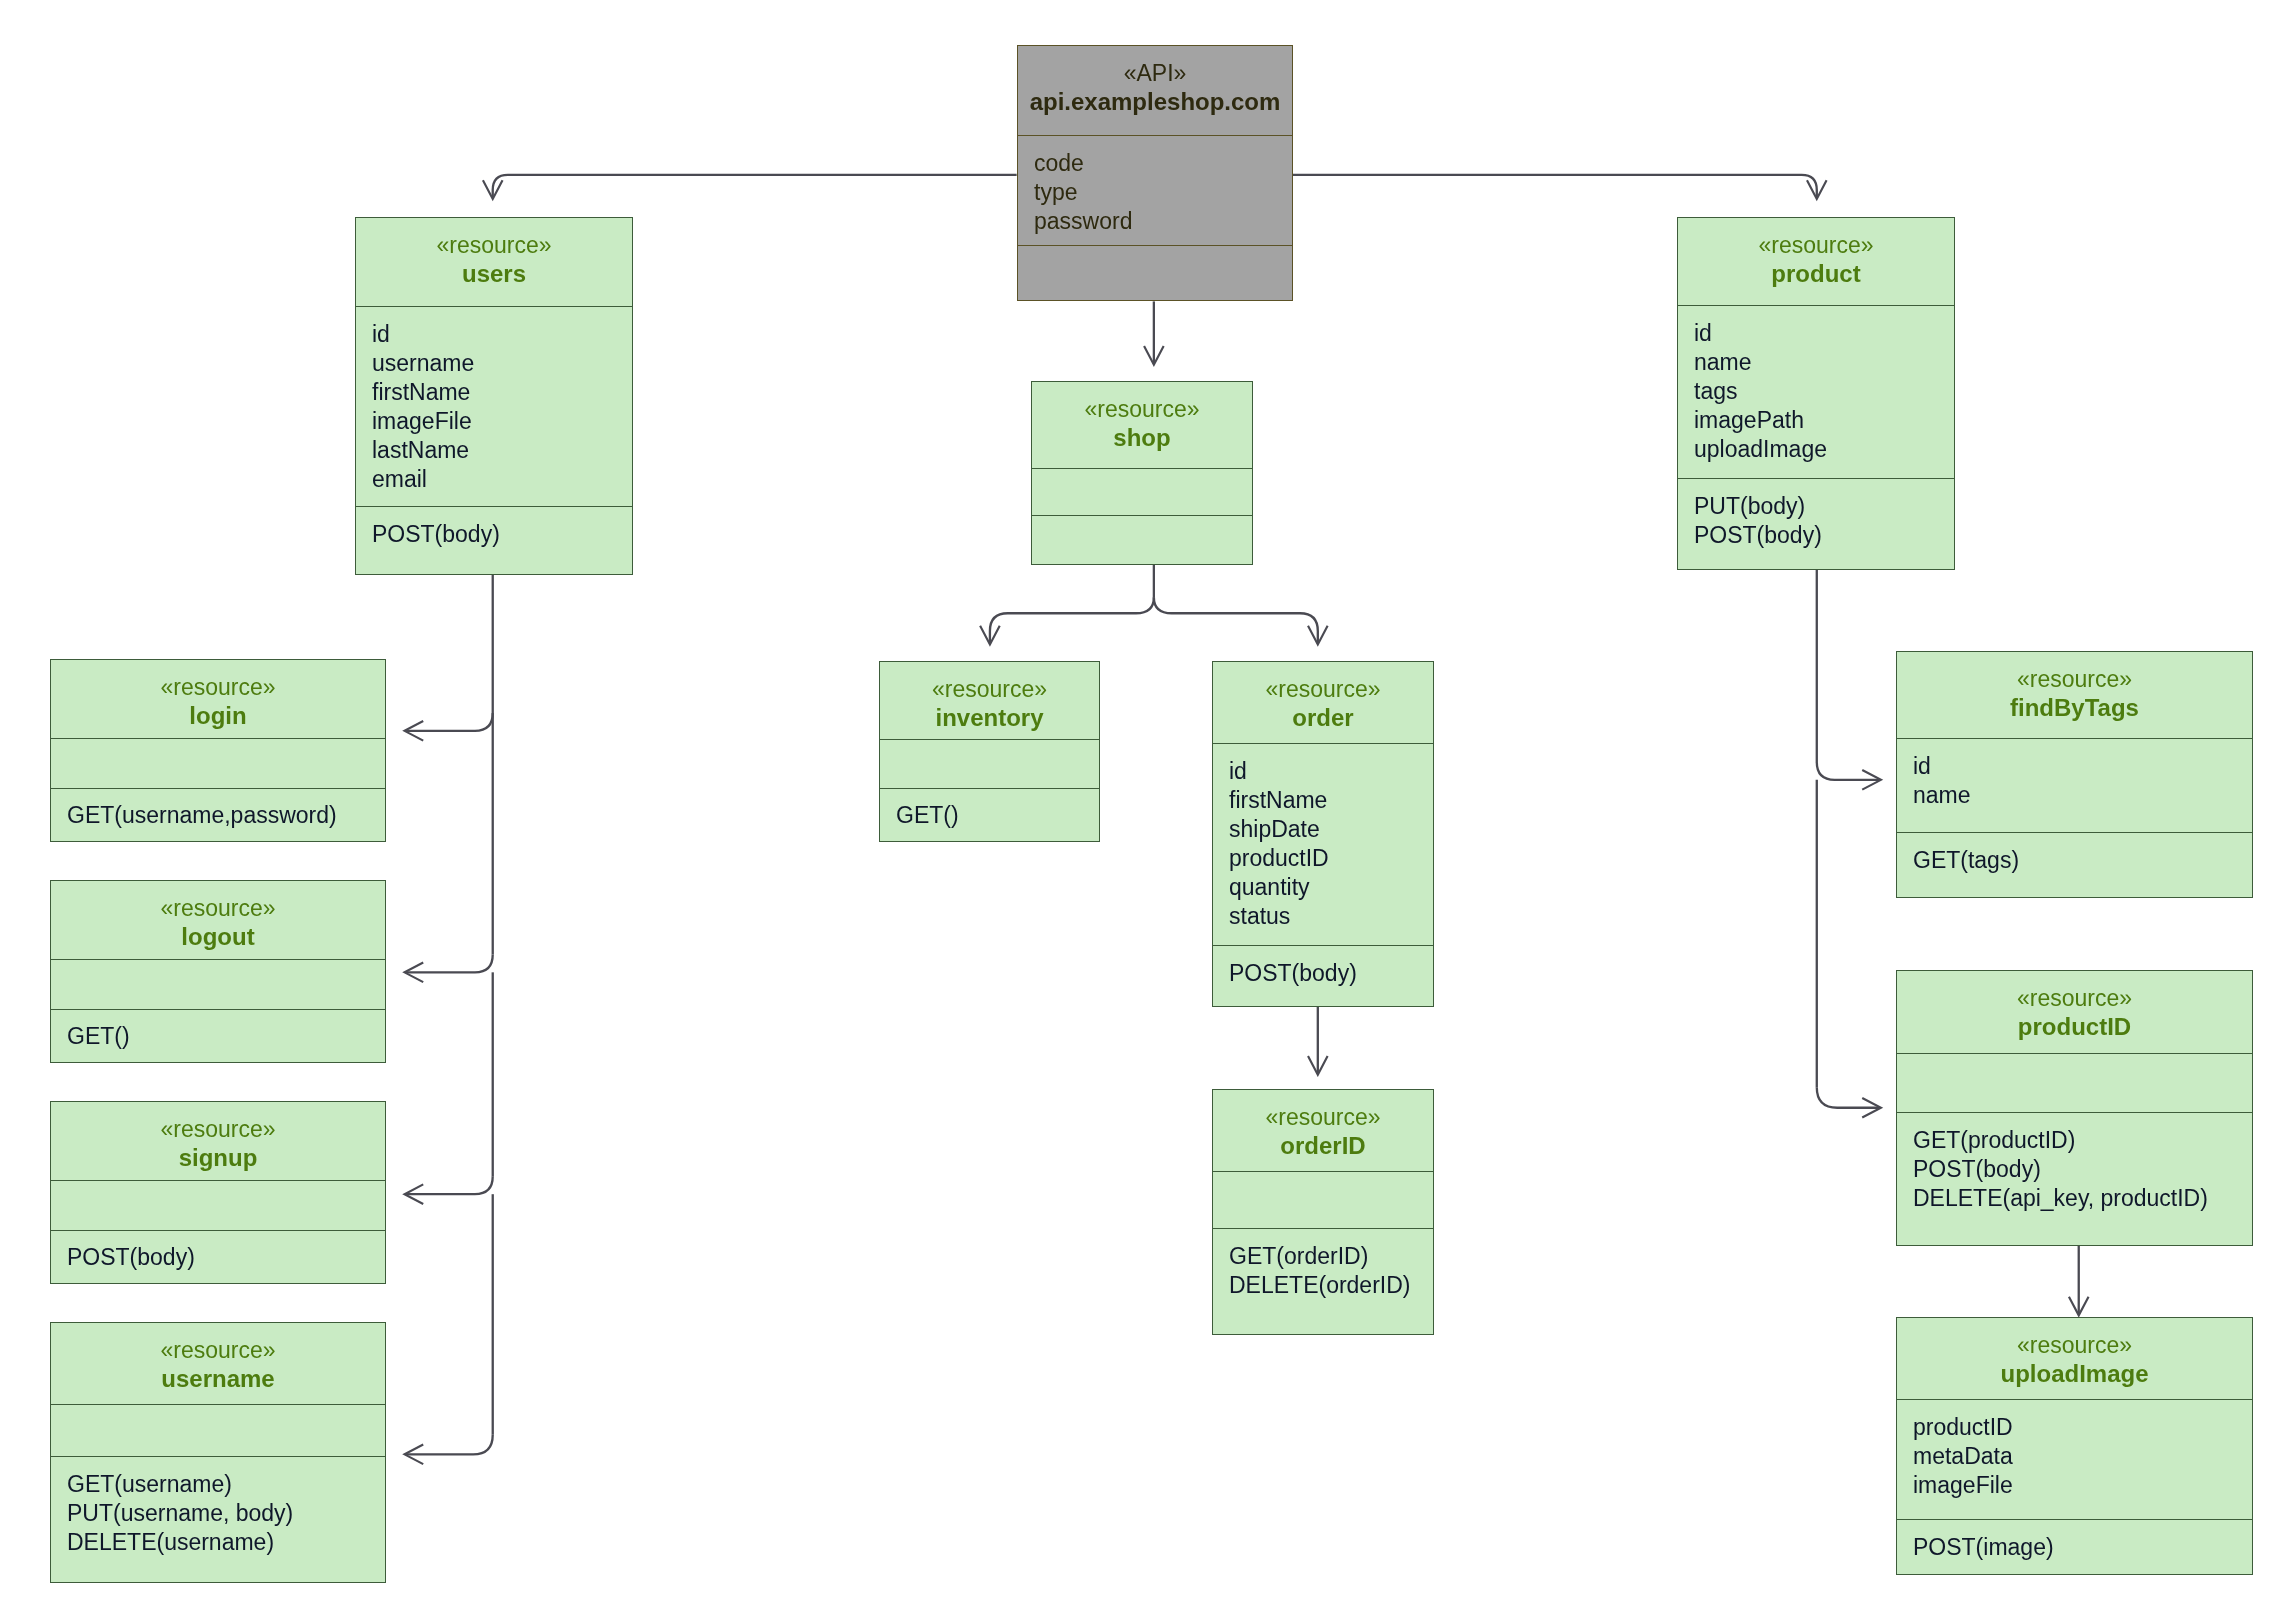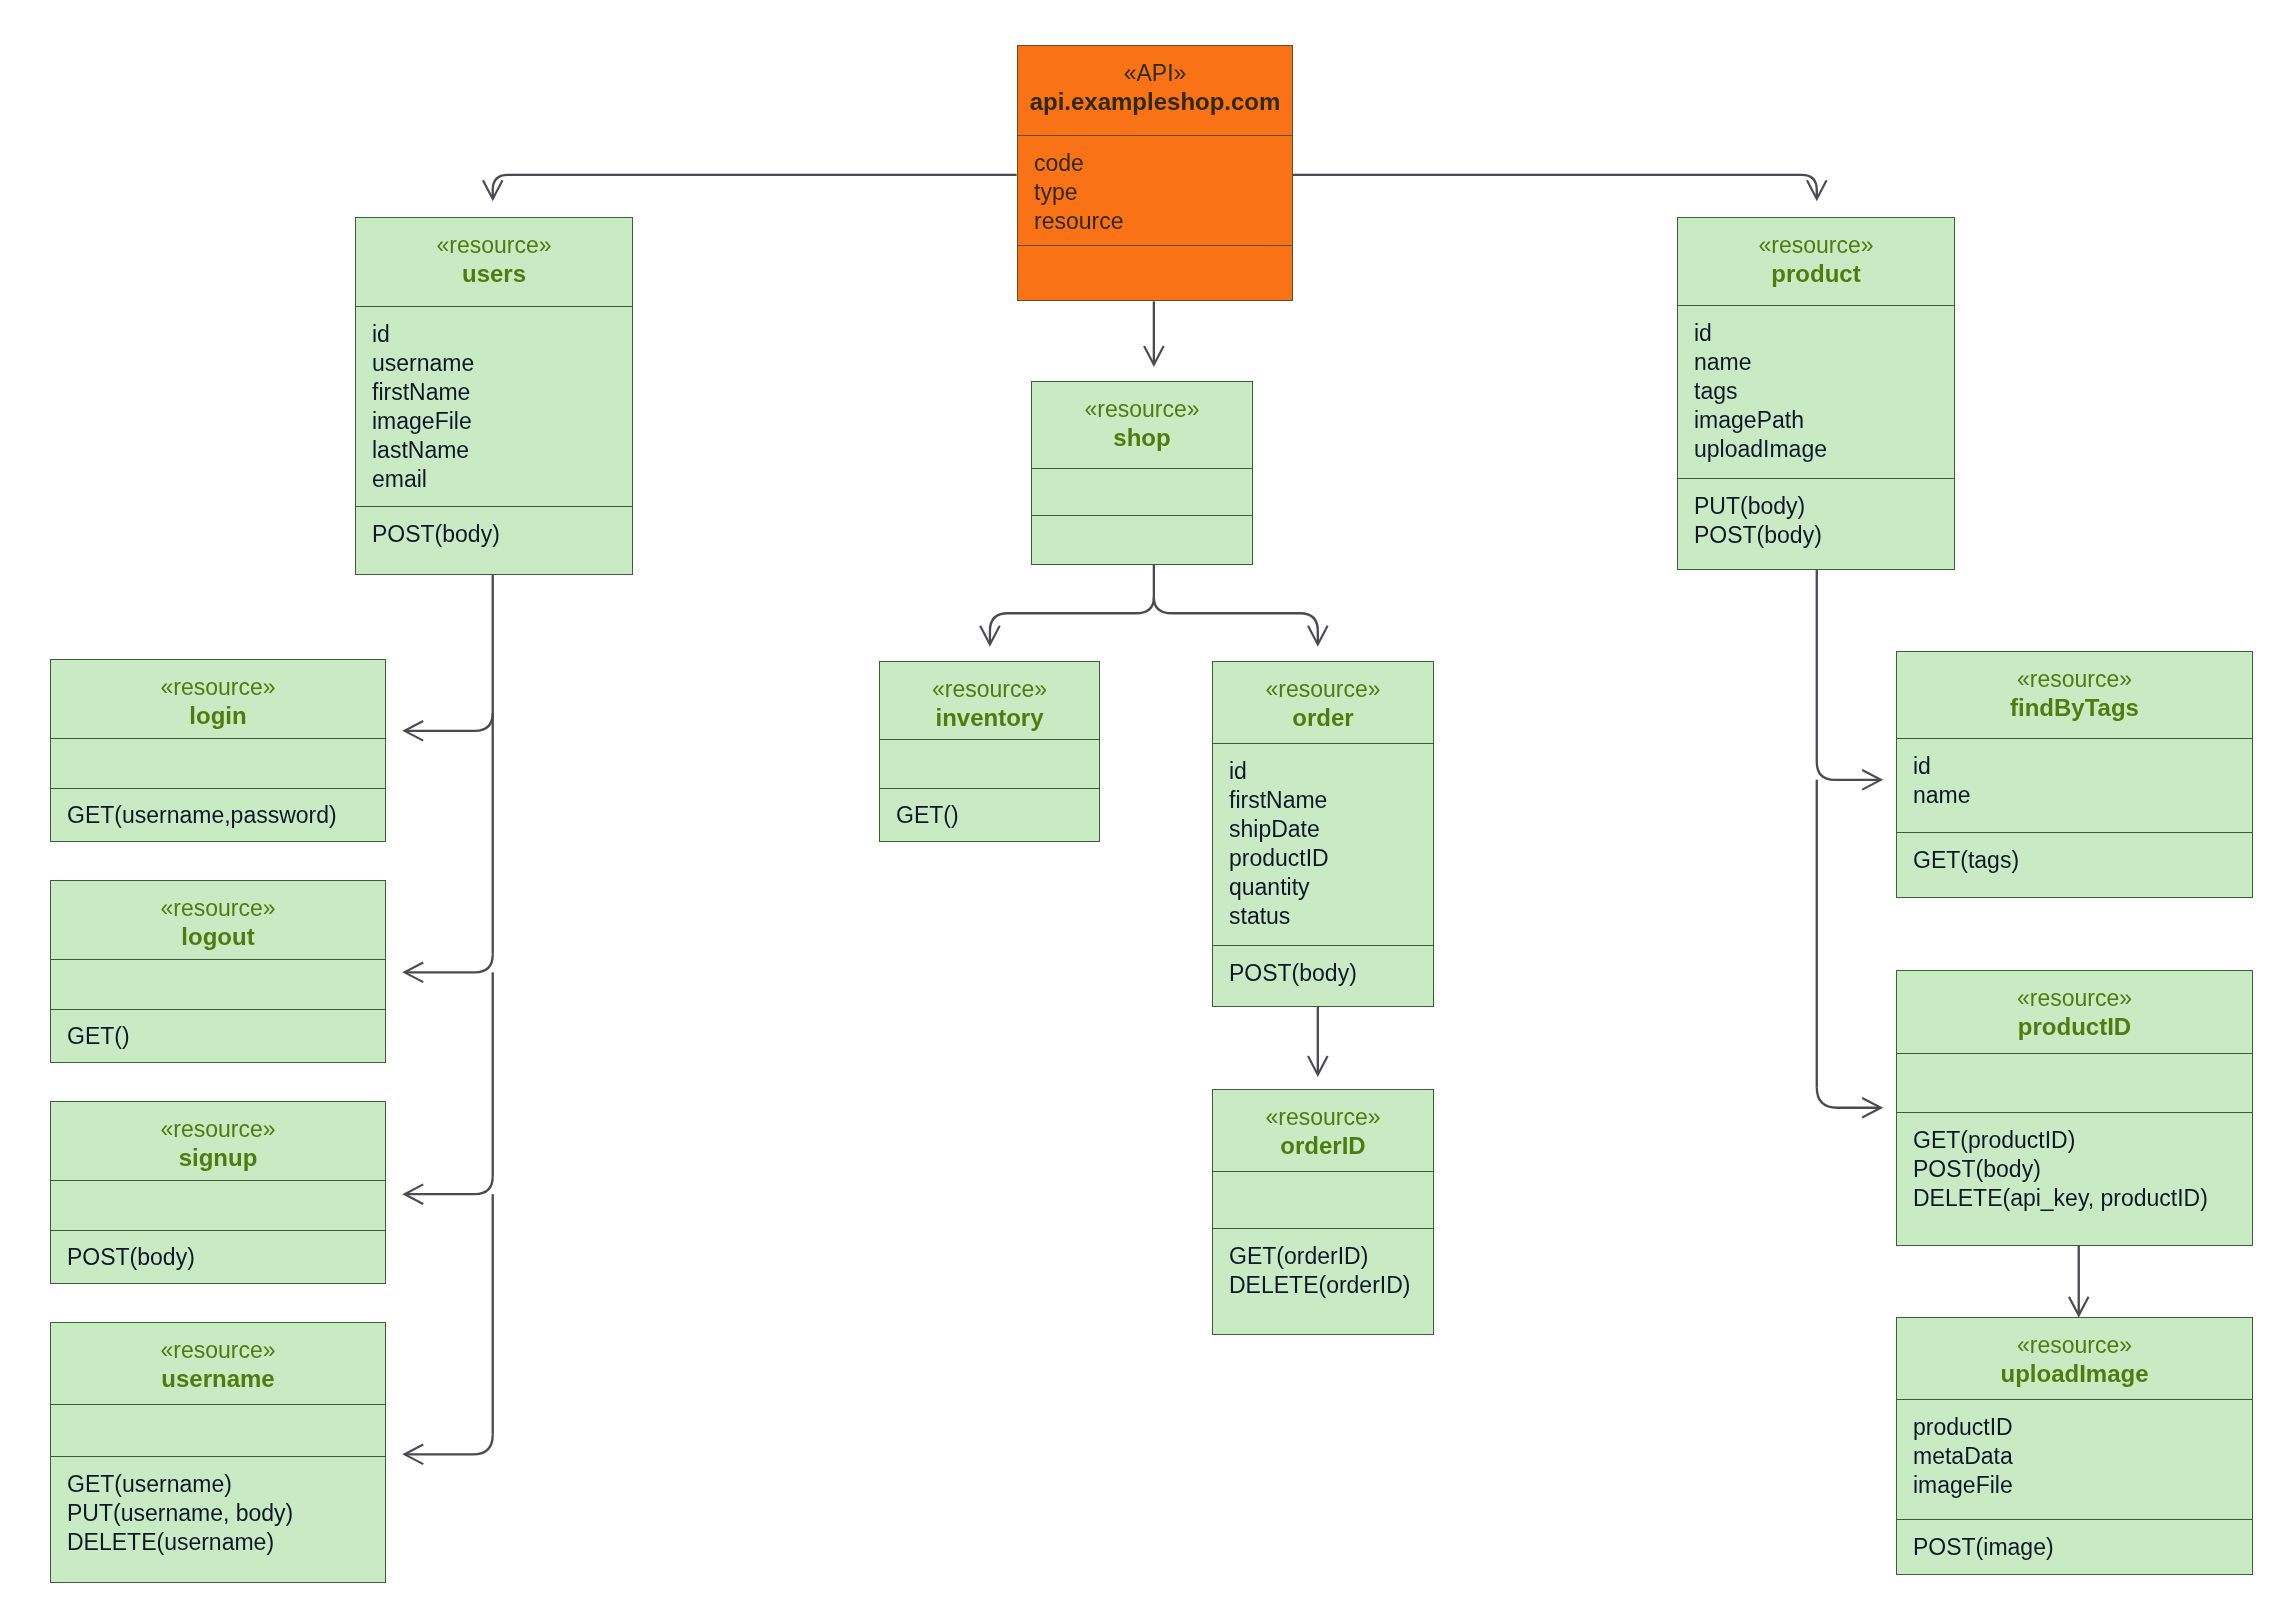--- a/index.html
+++ b/index.html
@@ -29,21 +29,21 @@
   .uml-box {
     position: absolute;
     box-sizing: border-box;
     border: 1.8px solid #3d5c3a;
     background: #c9ebc4;
     display: flex;
     flex-direction: column;
     z-index: 5;
   }
   .uml-box.api {
-    background: #f97316;
+    background: #a3a3a3;
     border-color: #5b5226;
   }
   .compartment {
     box-sizing: border-box;
     border-bottom: 1.8px solid #3d5c3a;
     padding: 0;
     overflow: hidden;
   }
   .uml-box.api .compartment {
     border-bottom-color: #5b5226;
@@ -127,21 +127,21 @@
   </svg>
 
   <div class="uml-box api" style="left:1017px; top:45px; width:276px; height:256px;">
     <div class="compartment c-header" style="height:90px;">
       <div class="stereotype">«API»</div>
       <div class="boxname">api.exampleshop.com</div>
     </div>
     <div class="compartment c-list" style="height:110px;">
       <div class="line">code</div>
       <div class="line">type</div>
-      <div class="line">resource</div>
+      <div class="line">password</div>
     </div>
     <div class="compartment c-list c-empty"></div>
   </div>
 
   <div class="uml-box" style="left:355px; top:217px; width:278px; height:358px;">
     <div class="compartment c-header" style="height:89px;">
       <div class="stereotype">«resource»</div>
       <div class="boxname">users</div>
     </div>
     <div class="compartment c-list" style="height:200px;">

